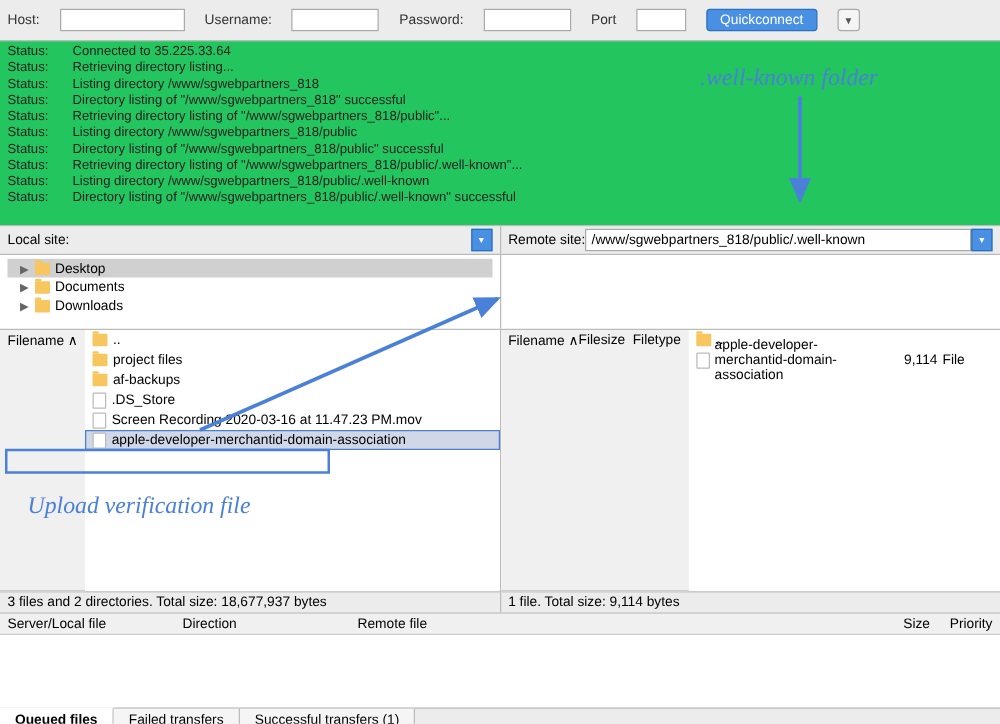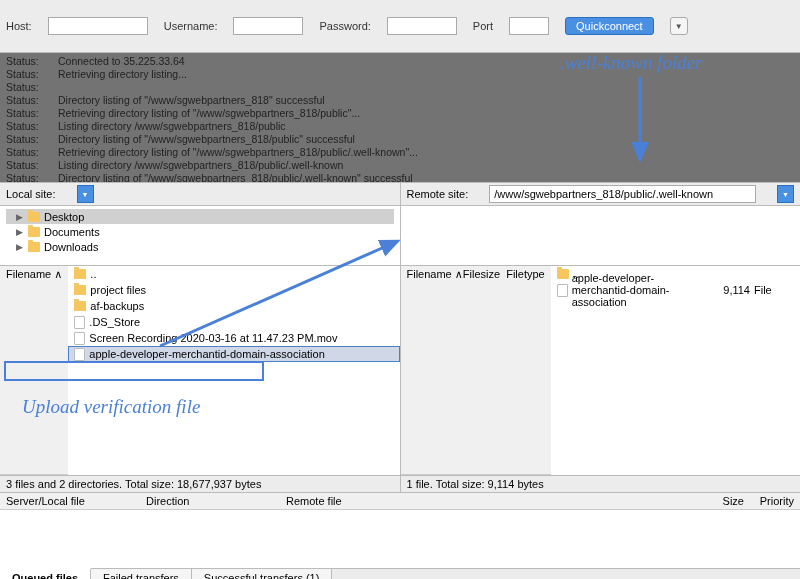--- a/index.html
+++ b/index.html
@@ -1,33 +1,33 @@
 <!DOCTYPE html>
 <html><head>
 <meta charset="utf-8">
 <style>
   * { box-sizing: border-box; margin: 0; padding: 0; }
   html, body { width: 800px; height: 579px; font-family: "Helvetica Neue", Arial, sans-serif; font-size: 11px; background: #e8e8e8; overflow: hidden; }
   
-  .toolbar { background: #ececec; border-bottom: 1px solid #bbb; padding: 17px 6px; display: flex; align-items: center; gap: 16px; }
+  .toolbar { background: #ececec; border-bottom: 1px solid #bbb; padding: 7px 6px; display: flex; align-items: center; gap: 16px; }
   .toolbar label { font-size: 11px; color: #333; }
   .toolbar input[type=text], .toolbar input[type=password] { border: 1px solid #aaa; background: #fff; height: 18px; padding: 0 2px; font-size: 11px; }
   .host-input { width: 100px; }
   .user-input { width: 70px; }
   .pass-input { width: 70px; }
   .port-input { width: 40px; }
   .quickconnect-btn { background: #4a90e2; color: #fff; border: 1px solid #2a70c2; border-radius: 3px; padding: 2px 10px; font-size: 11px; cursor: pointer; }
   .dropdown-btn { width: 18px; height: 18px; border: 1px solid #aaa; background: #f5f5f5; border-radius: 3px; cursor: pointer; display: flex; align-items: center; justify-content: center; }
   
-  .log-pane { background: #737373; border-bottom: 1px solid #bbb; height: 130px; overflow: hidden; padding: 2px 6px; font-size: 10.5px; line-height: 13px; color: #222; }
+  .log-pane { background: #22c55e; border-bottom: 1px solid #bbb; height: 148px; overflow: hidden; padding: 2px 6px; font-size: 10.5px; line-height: 13px; color: #222; }
   .log-row { display: flex; gap: 14px; }
   .log-label { width: 38px; flex-shrink: 0; }
   
   .site-bar { display: flex; border-bottom: 1px solid #bbb; background: #ececec; }
-  .site-half { flex: 1; display: flex; align-items: center; padding: 2px 6px; gap: 21px; }
+  .site-half { flex: 1; display: flex; align-items: center; padding: 2px 6px; gap: 0; justify-content: space-between; }
   .site-half:first-child { border-right: 1px solid #bbb; }
   .site-input { flex: 1; border: 1px solid #aaa; background: #fff; height: 18px; padding: 0 4px; font-size: 11px; }
   .combo-btn { width: 17px; height: 18px; background: #4a90e2; border: 1px solid #2a70c2; display: flex; align-items: center; justify-content: center; cursor: pointer; }
   
   .trees { display: flex; border-bottom: 1px solid #bbb; height: 60px; background: #fff; }
   .tree-half { flex: 1; padding: 3px 6px; overflow: hidden; }
   .tree-half:first-child { border-right: 1px solid #bbb; }
   .tree-row { display: flex; align-items: center; gap: 4px; font-size: 11px; height: 15px; padding-left: 10px; }
   .tree-row.sel { background: #d0d0d0; }
   .tri { font-size: 9px; color: #666; width: 8px; }
@@ -95,20 +95,21 @@
     <div class="log-row">
       <span class="log-label">Status:</span>
       <span>Connected to 35.225.33.64</span>
     </div>
     <div class="log-row">
       <span class="log-label">Status:</span>
       <span>Retrieving directory listing...</span>
     </div>
     <div class="log-row">
       <span class="log-label">Status:</span>
+      <span>Listing directory /www/sgwebpartners_818</span>
     </div>
     <div class="log-row">
       <span class="log-label">Status:</span>
       <span>Directory listing of "/www/sgwebpartners_818" successful</span>
     </div>
     <div class="log-row">
       <span class="log-label">Status:</span>
       <span>Retrieving directory listing of "/www/sgwebpartners_818/public"...</span>
     </div>
     <div class="log-row">

